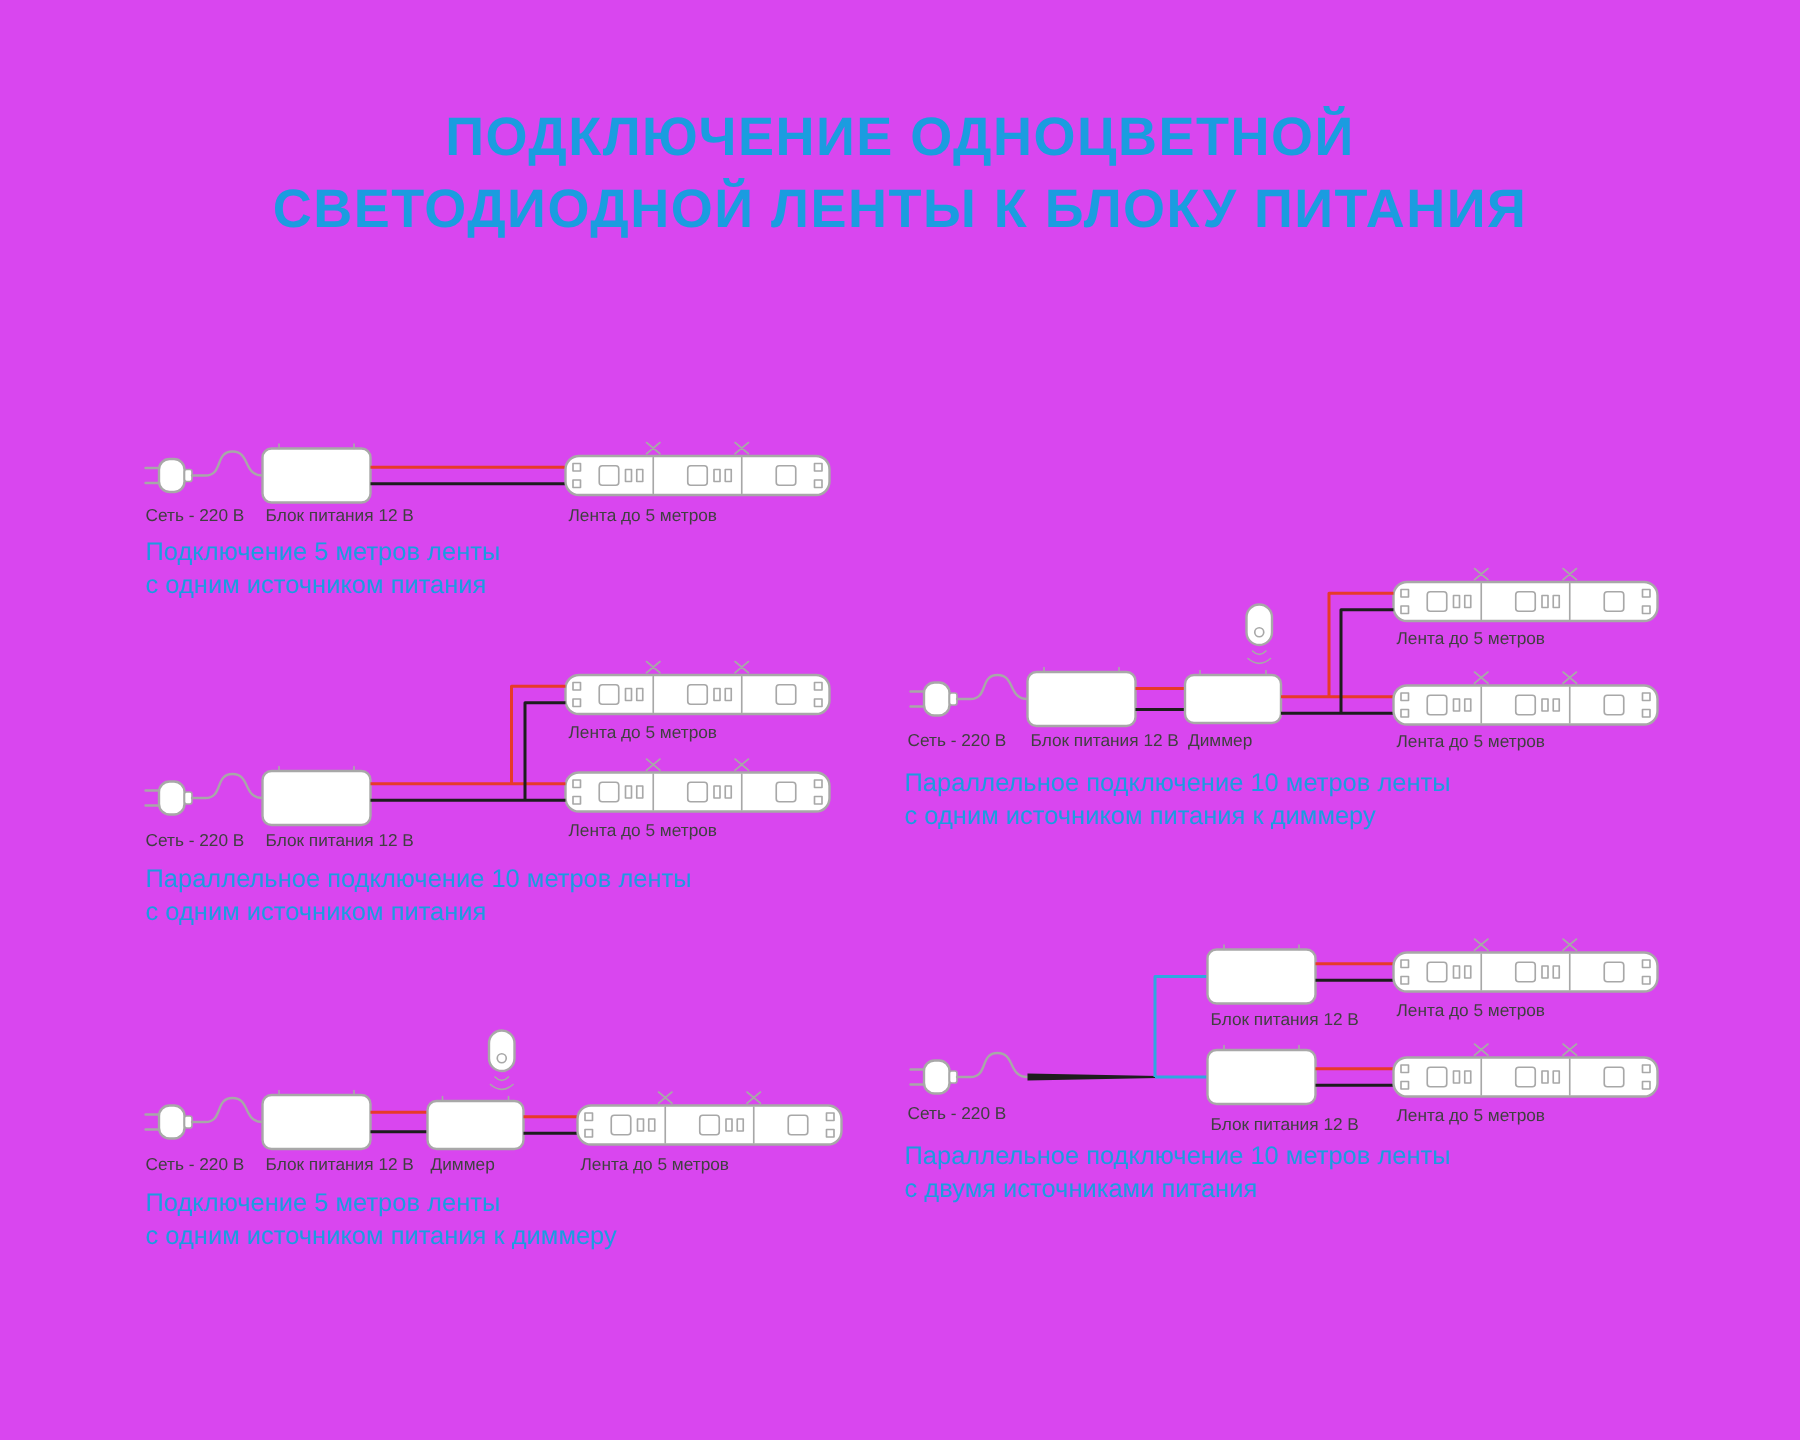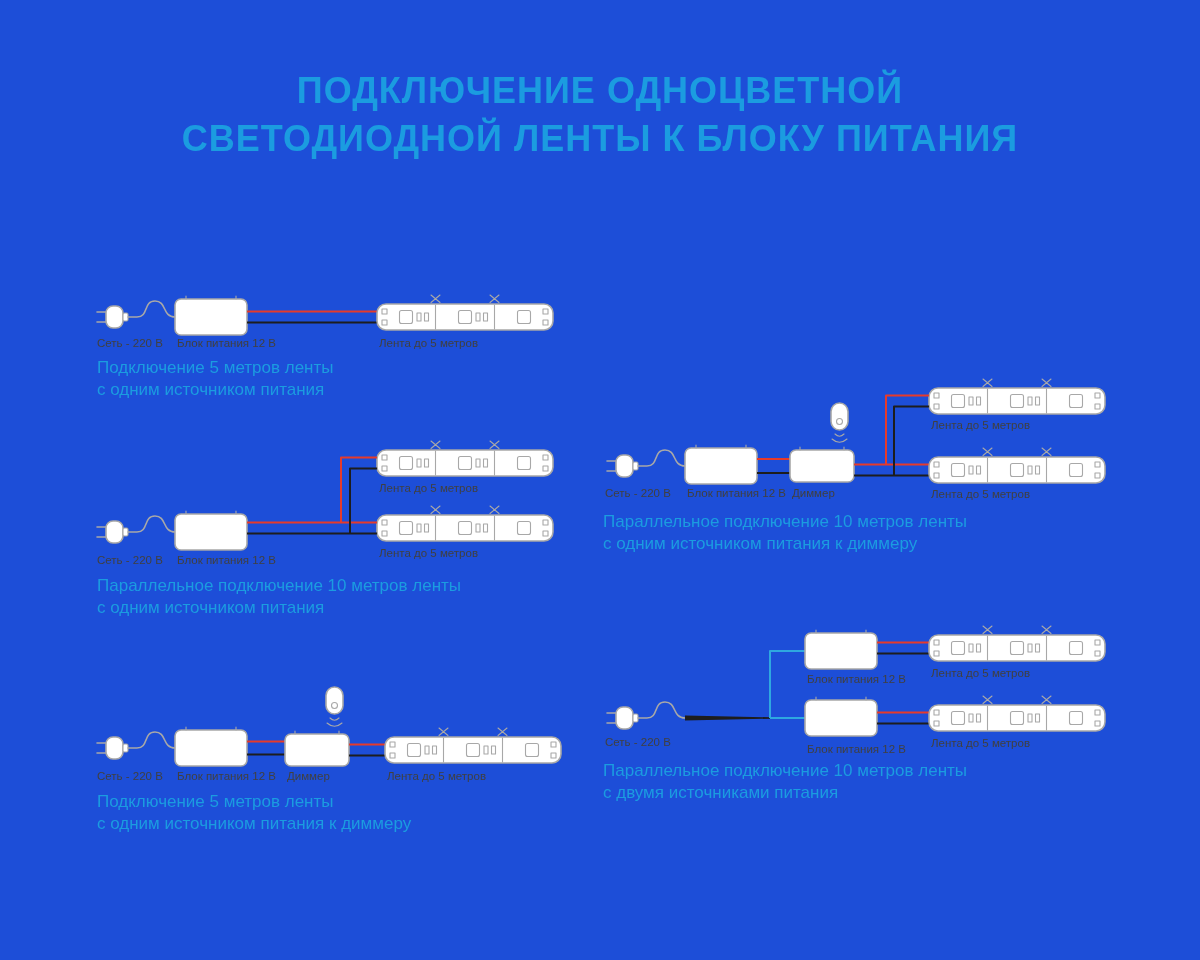--- a/index.html
+++ b/index.html
@@ -1,16 +1,16 @@
 <!DOCTYPE html>
 <html style="--accent_blue: #1b9ce0; --wire_red: #e73a2a; --wire_black: #1d1d1d; --wire_blue: #2ea8e0; --outline_gray: #a8a8a8; --label_gray: #404040;"><head>
 <meta charset="utf-8">
 <style>
   html,body{margin:0;padding:0;background:#ffffff;}
-  .stage{position:relative;width:1200px;height:960px;background:#1d4ed8;overflow:hidden;
+  .stage{position:relative;width:1200px;height:960px;background:#d946ef;overflow:hidden;
          font-family:"Liberation Sans",sans-serif;}
   svg{position:absolute;left:0;top:0;}
   .gray-shape{fill:#ffffff;stroke:var(--outline_gray,#a8a8a8);stroke-width:1.6;}
   .gray-line{fill:none;stroke:var(--outline_gray,#a8a8a8);stroke-width:1.6;
              stroke-linecap:round;stroke-linejoin:round;}
   .gray-thin{fill:#ffffff;stroke:var(--outline_gray,#a8a8a8);stroke-width:1.1;
              stroke-linecap:round;stroke-linejoin:round;}
   .gray-thin-line{fill:none;stroke:var(--outline_gray,#a8a8a8);stroke-width:1.1;
              stroke-linecap:round;stroke-linejoin:round;}
   .w-red{fill:none;stroke:var(--wire_red,#e73a2a);stroke-width:2;stroke-linejoin:round;}

